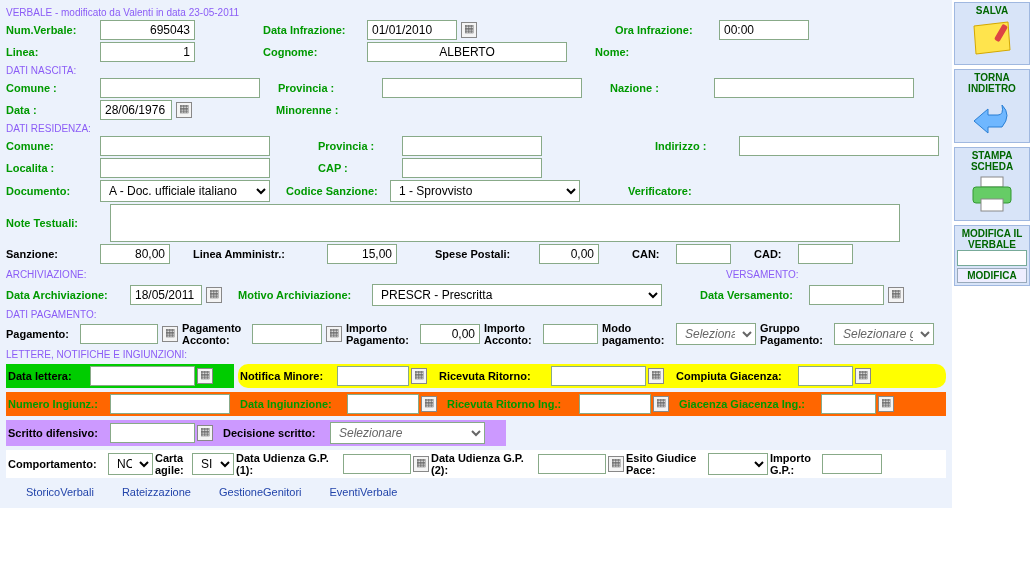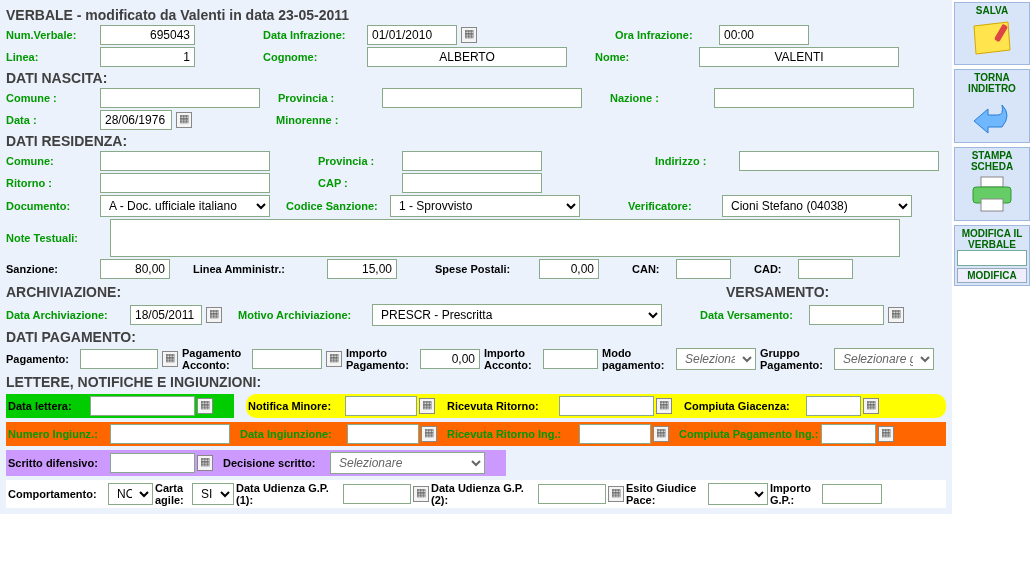--- a/index.html
+++ b/index.html
@@ -3,21 +3,21 @@
 <meta charset="utf-8">
 <style>
   * { box-sizing: border-box; margin: 0; padding: 0; }
   body { font-family: Arial, sans-serif; font-size: 11px; background: #fff; width: 1032px; }
   .wrap { display: flex; }
   .main { flex: 1; padding: 4px 6px; background: #ECF2FC; }
   .side { width: 80px; display: flex; flex-direction: column; gap: 4px; padding: 2px; }
   .side-btn { background: #D8E4F8; border: 1px solid #a0b8e0; text-align: center; padding: 2px; font-size: 10px; font-weight: bold; color: #006600; cursor: pointer; }
   .side-ico { height: 46px; display: flex; align-items: center; justify-content: center; }
   .side-input { width: 100%; border: 1px solid #7a9; font-size: 11px; padding: 1px; }
-  .sec-title { color: #404040; font-weight: bold; font-size: 14px; margin: 3px 0 2px; }
+  .sec-title { color: #8b5cf6; font-weight: normal; font-size: 10px; margin: 3px 0 2px; }
   .row { display: flex; align-items: center; gap: 4px; margin: 2px 0; flex-wrap: wrap; }
   .lbl { color: #009900; font-weight: bold; font-size: 11px; }
   .lbl-b { color: #000; font-weight: bold; font-size: 11px; }
   input.fld, select.fld, textarea.fld { border: 1px solid #88aa88; background: #fff; font-size: 12px; padding: 1px 4px; height: 20px; }
   select.fld { height: 22px; }
   textarea.fld { height: 38px; resize: none; }
   .cal { width: 16px; height: 16px; border: 1px solid #888; background: #f4f4f4; display: inline-block; cursor: pointer; position: relative; }
   .cal::before { content: "▦"; position: absolute; top: -1px; left: 2px; font-size: 11px; color: #666; }
   .bar { display: flex; align-items: center; gap: 2px; padding: 2px; margin: 2px 0; }
   .bar-green { background: #00cc00; }
@@ -49,21 +49,20 @@
     </div>
 
     <div class="row">
       <span class="lbl" style="width:90px">Linea:</span>
       <input class="fld" style="width: 95px; text-align: right;" value="1">
       <span style="width:60px"></span>
       <span class="lbl" style="width:100px">Cognome:</span>
       <input class="fld" style="width: 200px; text-align: center;" value="ALBERTO">
       <span style="width:20px"></span>
       <span class="lbl" style="width:100px">Nome:</span>
-      <input class="fld" style="width: 200px; text-align: center;" value="VALENTI">
     </div>
 
     <div class="sec-title">DATI NASCITA:</div>
     <div class="row">
       <span class="lbl" style="width:90px">Comune :</span>
       <input class="fld" style="width: 160px;">
       <span style="width:10px"></span>
       <span class="lbl" style="width:100px">Provincia :</span>
       <input class="fld" style="width: 200px;">
       <span style="width:20px"></span>
@@ -83,35 +82,34 @@
       <span class="lbl" style="width:90px">Comune:</span>
       <input class="fld" style="width: 170px;">
       <span style="width:40px"></span>
       <span class="lbl" style="width:80px">Provincia :</span>
       <input class="fld" style="width: 140px;">
       <span style="width:105px"></span>
       <span class="lbl" style="width:80px">Indirizzo :</span>
       <input class="fld" style="width: 200px;">
     </div>
     <div class="row">
-      <span class="lbl" style="width:90px">Ritorno :</span>
+      <span class="lbl" style="width:90px">Localita :</span>
       <input class="fld" style="width: 170px;">
       <span style="width:40px"></span>
       <span class="lbl" style="width:80px">CAP :</span>
       <input class="fld" style="width: 140px;">
     </div>
     <div class="row">
       <span class="lbl" style="width:90px">Documento:</span>
       <select class="fld" style="width:170px"><option>A - Doc. ufficiale italiano</option></select>
       <span style="width:8px"></span>
       <span class="lbl" style="width:100px">Codice Sanzione:</span>
       <select class="fld" style="width:190px"><option>1 - Sprovvisto</option></select>
       <span style="width:40px"></span>
       <span class="lbl" style="width:90px">Verificatore:</span>
-      <select class="fld" style="width:190px"><option>Cioni Stefano (04038)</option></select>
     </div>
     <div class="row">
       <span class="lbl" style="width:100px">Note Testuali:</span>
       <textarea class="fld" style="width: 790px;"></textarea>
     </div>
 
     <div class="row">
       <span class="lbl-b" style="width:90px">Sanzione:</span>
       <input class="fld" style="width: 70px; text-align: right;" value="80,00">
       <span style="width:15px"></span>
@@ -158,21 +156,21 @@
       <span class="lbl-b" style="width:55px">Importo Acconto:</span>
       <input class="fld" style="width: 55px;">
       <span class="lbl-b" style="width:70px">Modo pagamento:</span>
       <select class="fld" style="width:80px;font-style:italic;color:#666"><option>Selezionare</option></select>
       <span class="lbl-b" style="width:70px">Gruppo Pagamento:</span>
       <select class="fld" style="width:100px;font-style:italic;color:#666"><option>Selezionare gru</option></select>
     </div>
 
     <div class="sec-title">LETTERE, NOTIFICHE E INGIUNZIONI:</div>
 
-    <div class="row" style="gap:12px">
+    <div class="row" style="gap:4px">
       <div class="bar bar-green" style="width:228px">
         <span class="lbl-b" style="width:80px">Data lettera:</span>
         <input class="fld" style="width: 105px;">
         <span class="cal"></span>
       </div>
       <div class="bar bar-yellow" style="flex:1">
         <span class="lbl-b" style="width:95px">Notifica Minore:</span>
         <input class="fld" style="width: 72px;">
         <span class="cal"></span>
         <span style="width:8px"></span>
@@ -191,21 +189,21 @@
       <input class="fld" style="width: 120px;">
       <span style="width:6px"></span>
       <span class="lbl" style="width:105px">Data Ingiunzione:</span>
       <input class="fld" style="width: 72px;">
       <span class="cal"></span>
       <span style="width:6px"></span>
       <span class="lbl" style="width:130px">Ricevuta Ritorno Ing.:</span>
       <input class="fld" style="width: 72px;">
       <span class="cal"></span>
       <span style="width:6px"></span>
-      <span class="lbl" style="width:140px">Compiuta Pagamento Ing.:</span>
+      <span class="lbl" style="width:140px">Giacenza Giacenza Ing.:</span>
       <input class="fld" style="width: 55px;">
       <span class="cal"></span>
     </div>
 
     <div class="row" style="gap:0">
       <div class="bar bar-purple" style="width:500px">
         <span class="lbl-b" style="width:100px">Scritto difensivo:</span>
         <input class="fld" style="width: 85px;">
         <span class="cal"></span>
         <span style="width:6px"></span>
@@ -224,20 +222,26 @@
       <span class="cal"></span>
       <span class="lbl-b" style="width:105px">Data Udienza G.P.(2):</span>
       <input class="fld" style="width: 68px;">
       <span class="cal"></span>
       <span class="lbl-b" style="width:80px">Esito Giudice Pace:</span>
       <select class="fld" style="width:60px"><option></option></select>
       <span class="lbl-b" style="width:50px">Importo G.P.:</span>
       <input class="fld" style="width: 60px;">
     </div>
 
+    <div class="footer-links">
+      <span>StoricoVerbali</span>
+      <span>Rateizzazione</span>
+      <span>GestioneGenitori</span>
+      <span>EventiVerbale</span>
+    </div>
   </div>
 
   <div class="side">
     <div class="side-btn">
       <div>SALVA</div>
       <div class="side-ico">
         <svg width="44" height="38" viewBox="0 0 44 38">
             <polygon points="4,6 38,2 40,30 6,34" fill="#ffe44d" stroke="#d4a800" stroke-width="1"></polygon>
             <rect x="28" y="4" width="6" height="18" rx="2" fill="#d44" transform="rotate(30 31 13)"></rect>
           </svg>

